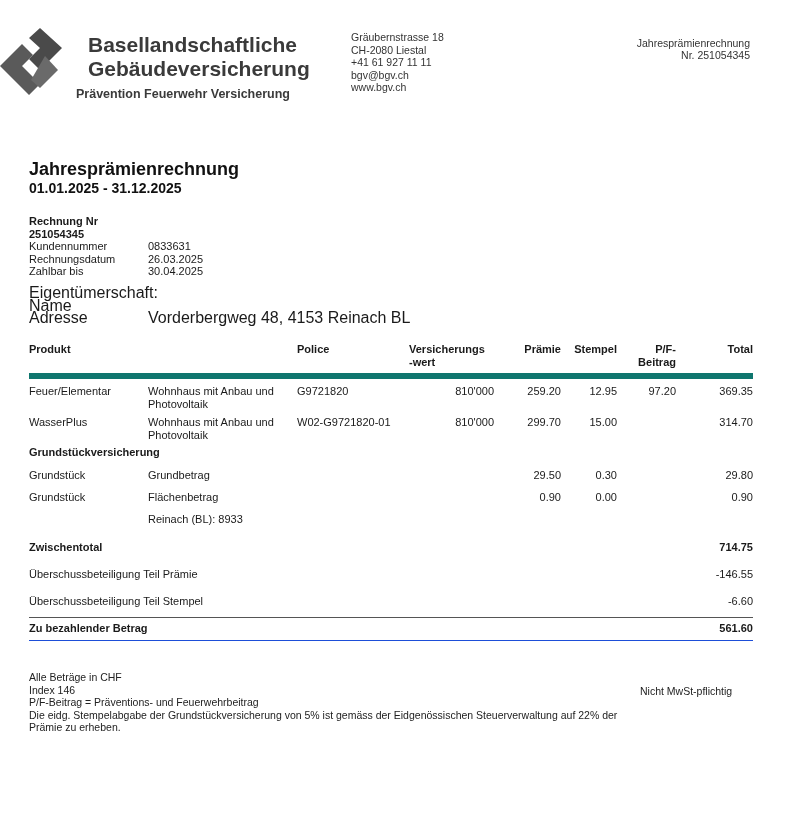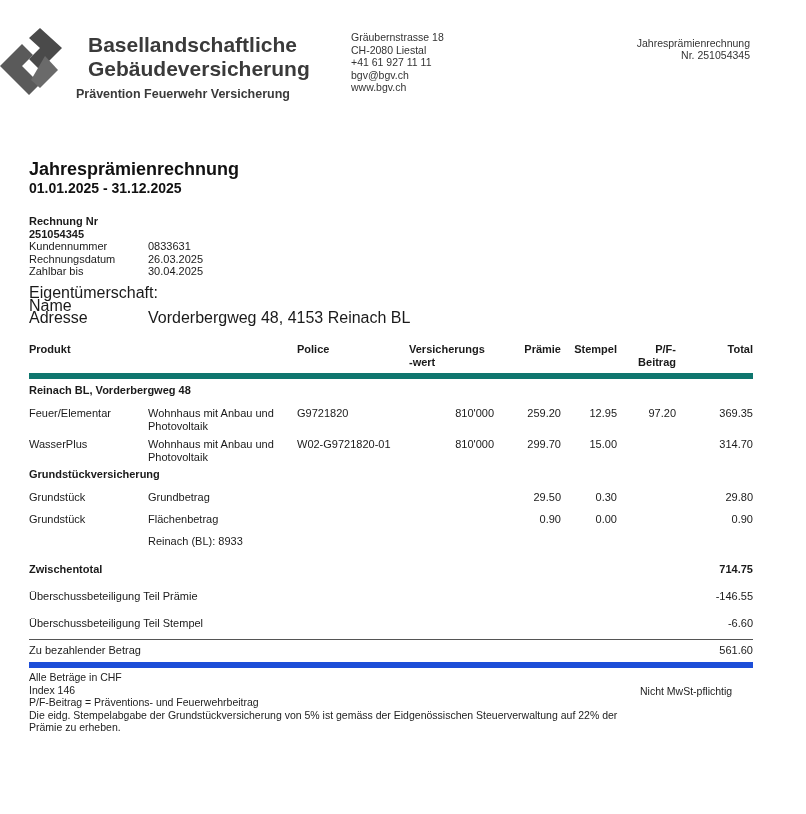--- a/index.html
+++ b/index.html
@@ -22,21 +22,21 @@
   .owner .k { width:119px; }
   table.items { position:absolute; left:29px; top:343px; width:724px; border-collapse:collapse; font-size:11px; }
   table.items th { font-weight:bold; text-align:left; vertical-align:top; padding:0; line-height:13px; height:30px; border-bottom:6px solid #0f766e; }
   table.items td { padding:0; vertical-align:top; line-height:12.5px; }
   .r { text-align:right !important; }
   .sec td { font-weight:bold; padding-top:5px !important; height:17px; }
   .lrow td { padding-top:6px !important; height:22px; }
   .drow td { padding-top:6px !important; height:16px; }
   .sumrow td { height:22px; padding-top:5px !important; }
   .sumrow.bold td { font-weight:bold; }
-  .due td { border-top:1px solid #555; border-bottom:6px solid #1d4ed8; font-weight:normal; height:18px; padding-top:4px !important; }
+  .due td { border-top:1px solid #555; border-bottom:1px solid #1d4ed8; font-weight:bold; height:18px; padding-top:4px !important; }
   .notes { left:29px; top:671px; font-size:10.5px; line-height:12.5px; color:#222; }
   .vat { left:640px; top:685px; font-size:10.5px; color:#222; }
 </style>
 </head>
 <body>
 
 <div class="abs logo">
   <svg width="78" height="80" viewBox="0 0 78 80">
     <polygon points="40,2 62,22 40,44 29,33 40,22 29,12" fill="#4a4a4a"></polygon>
     <polygon points="0,40 22,18 33,29 22,40 40,58 29,69" fill="#5a5a5a"></polygon>
@@ -111,23 +111,20 @@
       <th colspan="2">Produkt</th>
       <th>Police</th>
       <th><span>Versicherungs</span><br><span>-wert</span></th>
       <th class="r">Prämie</th>
       <th class="r">Stempel</th>
       <th class="r"><span>P/F-</span><br><span>Beitrag</span></th>
       <th class="r">Total</th>
     </tr>
   </thead>
   <tbody>
-    <tr class="sec">
-      <td colspan="8">Reinach BL, Vorderbergweg 48</td>
-    </tr>
     <tr class="lrow">
       <td>Feuer/Elementar</td>
       <td><span>Wohnhaus mit Anbau und</span><br><span>Photovoltaik</span></td>
       <td>G9721820</td>
       <td class="r">810'000</td>
       <td class="r">259.20</td>
       <td class="r">12.95</td>
       <td class="r">97.20</td>
       <td class="r">369.35</td>
     </tr>

